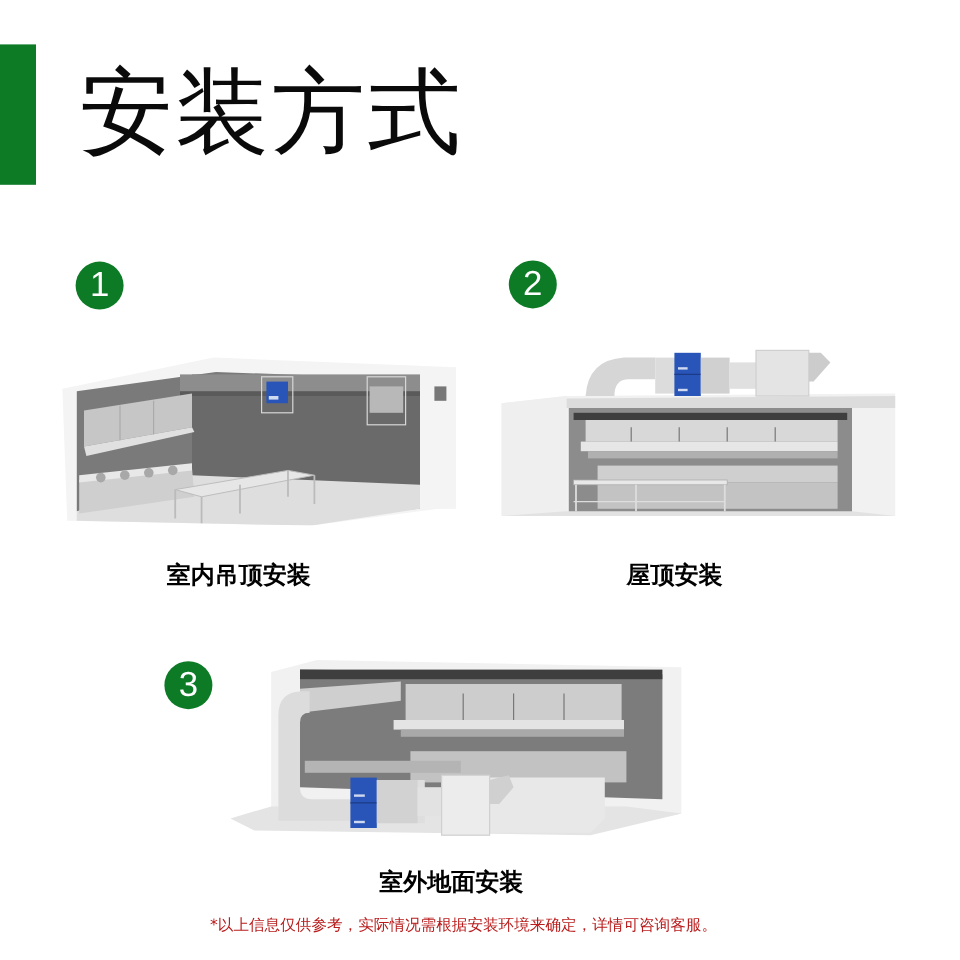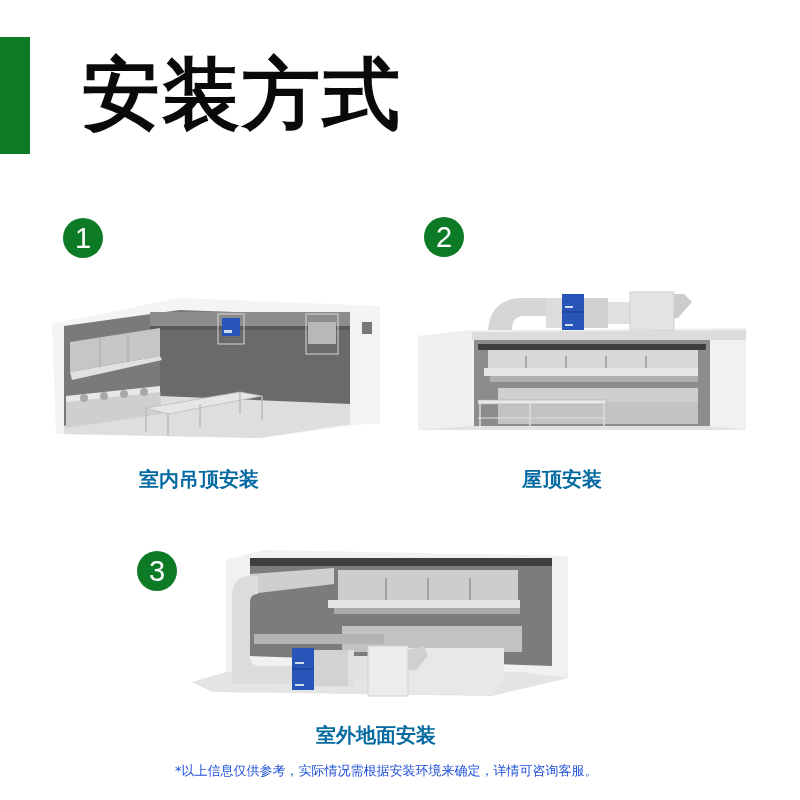--- a/index.html
+++ b/index.html
@@ -1,38 +1,38 @@
 <!DOCTYPE html>
 <html><head>
 <meta charset="utf-8">
 <style>
   * { margin: 0; padding: 0; box-sizing: border-box; }
   html, body { width: 800px; height: 800px; background: #ffffff; overflow: hidden; }
   body { position: relative; font-family: "DejaVu Sans", "Liberation Sans", sans-serif; color: #111; }
 
   .accent-bar { position: absolute; left: 0; top: 37px; width: 30px; height: 117px; background: #0d7a26; }
-  .page-title { position: absolute; left: 66px; top: 44px; font-size: 78px; font-weight: bold; letter-spacing: 2px; line-height: 100px; color: #0a0a0a; margin-left: 16px; }
+  .page-title { position: absolute; left: 66px; top: 44px; font-size: 78px; font-weight: normal; letter-spacing: 2px; line-height: 100px; color: #0a0a0a; }
 
   .step-badge { position: absolute; width: 40px; height: 40px; border-radius: 50%; background: #0d7a26; color: #fff;
     font-family: "Liberation Sans", sans-serif; font-size: 29px; line-height: 40px; text-align: center; }
   .b1 { left: 63px; top: 218px; }
   .b2 { left: 424px; top: 217px; }
   .b3 { left: 137px; top: 551px; }
 
   .scene { position: absolute; }
   .s1 { left: 50px; top: 296px; width: 332px; height: 142px; }
   .s2 { left: 416px; top: 288px; width: 332px; height: 146px; }
   .s3 { left: 192px; top: 544px; width: 376px; height: 160px; }
 
-  .caption { position: absolute; font-size: 20px; font-weight: bold; color: #0369a1; white-space: nowrap; }
+  .caption { position: absolute; font-size: 20px; font-weight: bold; color: #000000; white-space: nowrap; }
   .c1 { left: 139px; top: 466px; }
   .c2 { left: 522px; top: 466px; }
   .c3 { left: 316px; top: 722px; text-align: center; }
 
-  .footnote { position: absolute; left: 175px; top: 762px; font-size: 13px; color: #1d4ed8; white-space: nowrap; }
+  .footnote { position: absolute; left: 175px; top: 762px; font-size: 13px; color: #b91c1c; white-space: nowrap; }
 </style>
 </head>
 <body>
 
 <div class="accent-bar"></div>
 <div class="page-title">安装方式</div>
 
 <div class="step-badge b1">1</div>
 <div class="scene s1">
   <svg width="332" height="142" viewBox="0 0 332 142">

